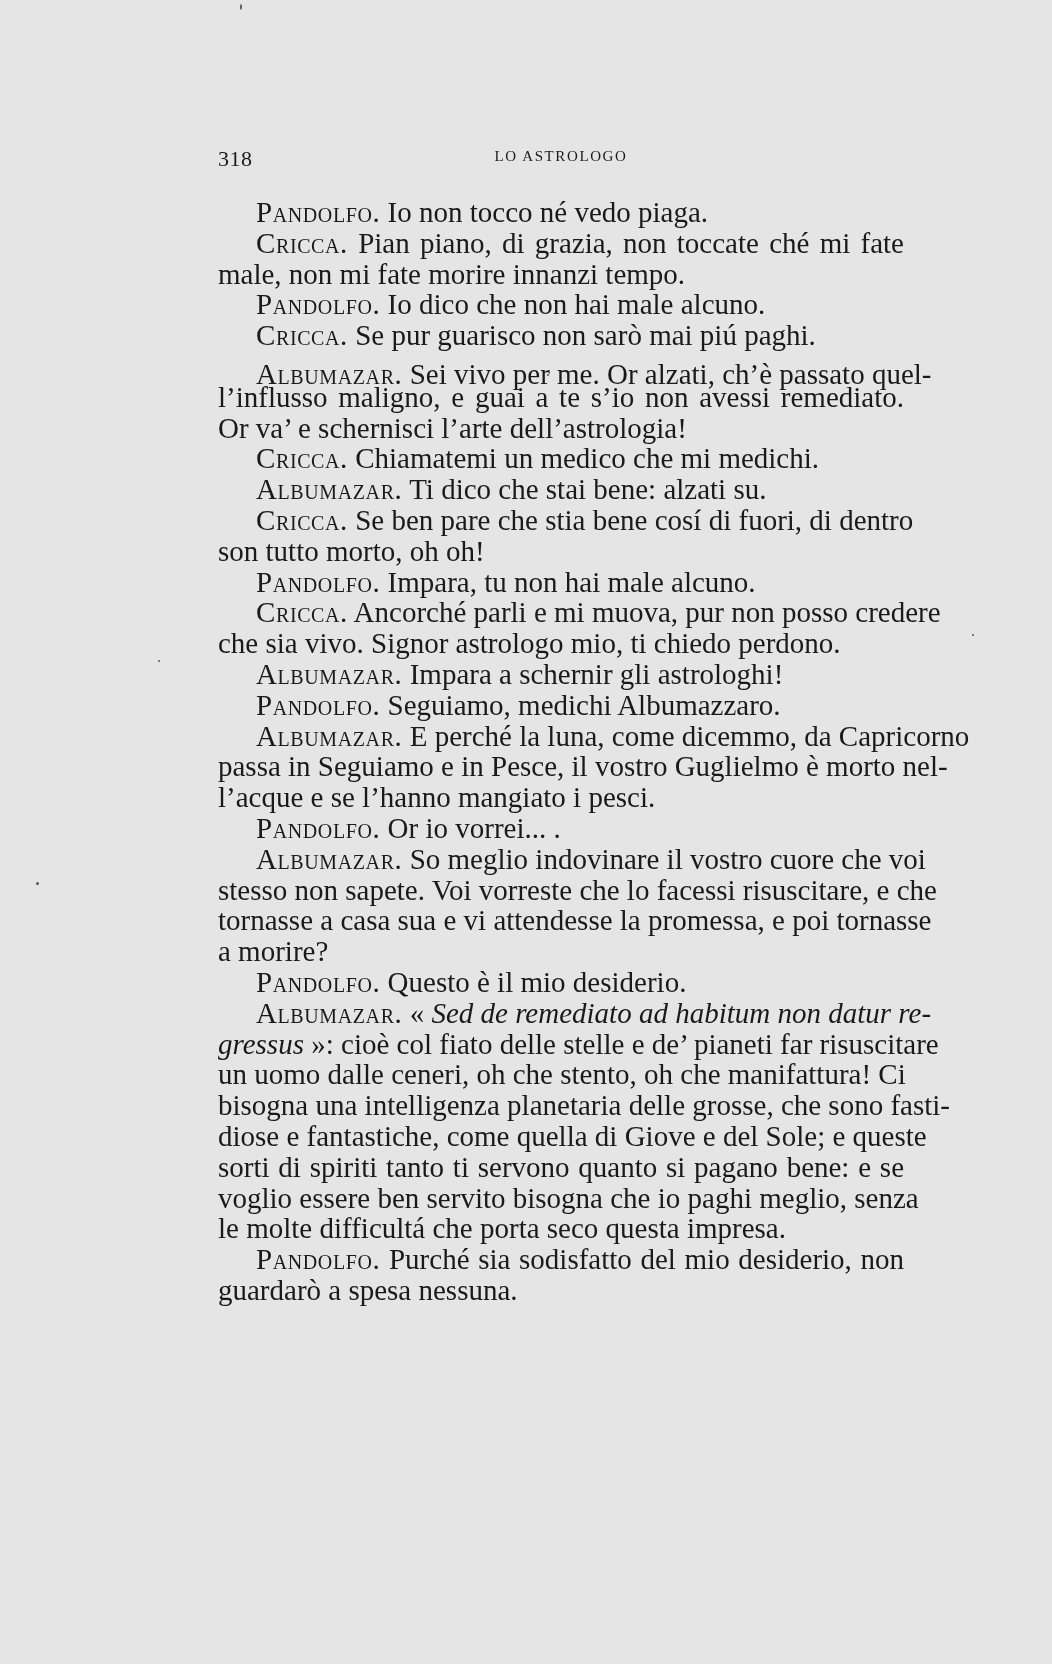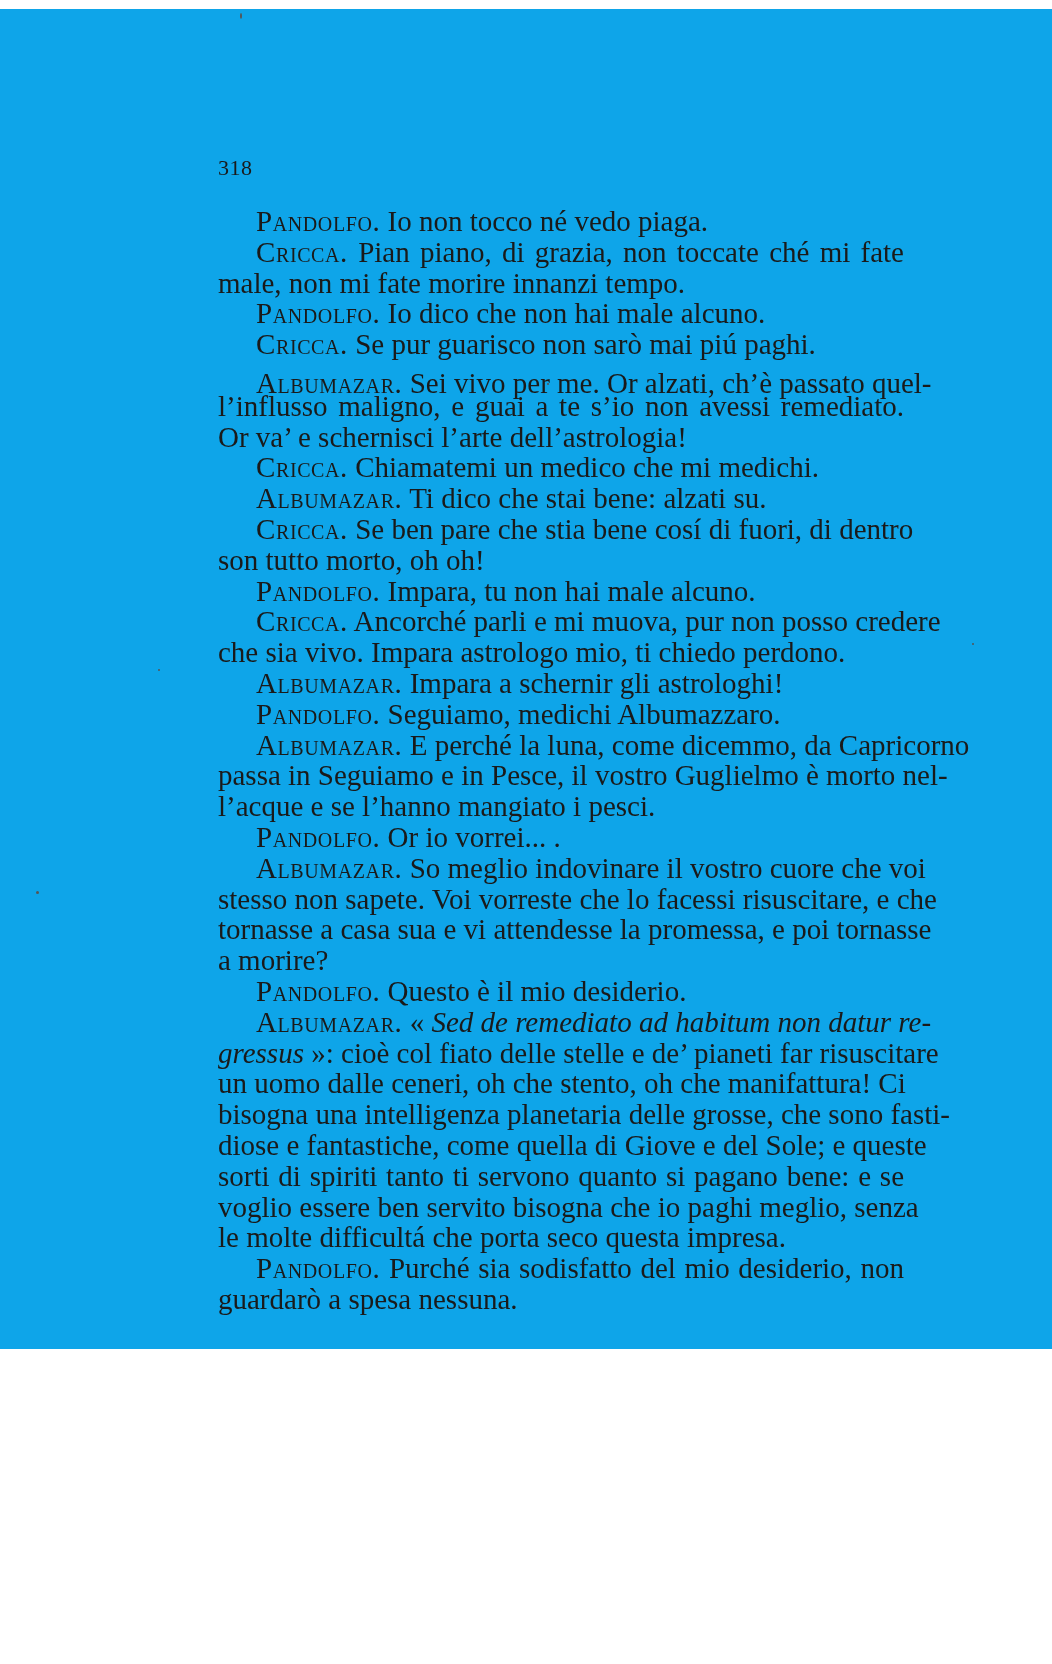--- a/index.html
+++ b/index.html
@@ -1,21 +1,20 @@
 <!DOCTYPE html>
 <html><head>
   <meta charset="utf-8">
   <style>
     html, body { margin: 0; padding: 0; background: #ffffff; }
     body { width: 1052px; height: 1664px; position: relative; overflow: hidden; }
     .page {
-      position: absolute; left: 0; top: 0; width: 1052px; height: 1340px;
-      background: #0ea5e9; color: #1a1a1a;
+      position: absolute; left: 0; top: 0; width: 1052px; height: 1664px;
+      background: #e5e5e5; color: #1a1a1a;
       font-family: "Liberation Serif", "DejaVu Serif", serif;
-      margin-top: 9px;
     }
     .running-head { position: absolute; top: 146px; left: 218px; width: 686px; height: 24px; }
     .page-number { position: absolute; left: 0; top: 0; font-size: 22px; letter-spacing: 0.5px; }
     .running-title {
       position: absolute; left: 0; right: 0; top: 2px; text-align: center;
       font-size: 15px; letter-spacing: 1.6px; text-transform: uppercase;
     }
     .text-block { position: absolute; left: 218px; top: 197px; width: 686px; }
     .line {
       position: absolute; left: 0; width: 686px; height: 30px;
@@ -27,38 +26,39 @@
     .speaker { font-variant: small-caps; letter-spacing: 0.6px; }
     .latin { font-style: italic; }
     .specks span { position: absolute; background: #555; border-radius: 50%; }
   </style>
 </head>
 <body>
 
 <div class="page">
   <div class="running-head">
     <span class="page-number">318</span>
+    <span class="running-title">LO ASTROLOGO</span>
   </div>
 
   <div class="text-block" id="text-block">
       <div class="line indent last" style="top: 0px;"><span class="speaker">Pandolfo.</span><span> Io non tocco né vedo piaga.</span></div>
       <div class="line indent" style="top: 30.8px;"><span class="speaker">Cricca.</span><span> Pian piano, di grazia, non toccate ché mi fate</span></div>
       <div class="line last" style="top: 61.6px;"><span>male, non mi fate morire innanzi tempo.</span></div>
       <div class="line indent last" style="top: 92.4px;"><span class="speaker">Pandolfo.</span><span> Io dico che non hai male alcuno.</span></div>
       <div class="line indent last" style="top: 123.2px;"><span class="speaker">Cricca.</span><span> Se pur guarisco non sarò mai piú paghi.</span></div>
       <div class="line indent" style="top: 162px;"><span class="speaker">Albumazar.</span><span> Sei vivo per me. Or alzati, ch’è passato quel-</span></div>
       <div class="line" style="top: 184.8px;"><span>l’influsso maligno, e guai a te s’io non avessi remediato.</span></div>
       <div class="line last" style="top: 215.6px;"><span>Or va’ e schernisci l’arte dell’astrologia!</span></div>
       <div class="line indent last" style="top: 246.4px;"><span class="speaker">Cricca.</span><span> Chiamatemi un medico che mi medichi.</span></div>
       <div class="line indent last" style="top: 277.2px;"><span class="speaker">Albumazar.</span><span> Ti dico che stai bene: alzati su.</span></div>
       <div class="line indent" style="top: 308px;"><span class="speaker">Cricca.</span><span> Se ben pare che stia bene cosí di fuori, di dentro</span></div>
       <div class="line last" style="top: 338.8px;"><span>son tutto morto, oh oh!</span></div>
       <div class="line indent last" style="top: 369.6px;"><span class="speaker">Pandolfo.</span><span> Impara, tu non hai male alcuno.</span></div>
       <div class="line indent" style="top: 400.4px;"><span class="speaker">Cricca.</span><span> Ancorché parli e mi muova, pur non posso credere</span></div>
-      <div class="line last" style="top: 431.2px;"><span>che sia vivo. Impara astrologo mio, ti chiedo perdono.</span></div>
+      <div class="line last" style="top: 431.2px;"><span>che sia vivo. Signor astrologo mio, ti chiedo perdono.</span></div>
       <div class="line indent last" style="top: 462px;"><span class="speaker">Albumazar.</span><span> Impara a schernir gli astrologhi!</span></div>
       <div class="line indent last" style="top: 492.8px;"><span class="speaker">Pandolfo.</span><span> Seguiamo, medichi Albumazzaro.</span></div>
       <div class="line indent" style="top: 523.6px;"><span class="speaker">Albumazar.</span><span> E perché la luna, come dicemmo, da Capricorno</span></div>
       <div class="line" style="top: 554.4px;"><span>passa in Seguiamo e in Pesce, il vostro Guglielmo è morto nel-</span></div>
       <div class="line last" style="top: 585.2px;"><span>l’acque e se l’hanno mangiato i pesci.</span></div>
       <div class="line indent last" style="top: 616px;"><span class="speaker">Pandolfo.</span><span> Or io vorrei... .</span></div>
       <div class="line indent" style="top: 646.8px;"><span class="speaker">Albumazar.</span><span> So meglio indovinare il vostro cuore che voi</span></div>
       <div class="line" style="top: 677.6px;"><span>stesso non sapete. Voi vorreste che lo facessi risuscitare, e che</span></div>
       <div class="line" style="top: 708.4px;"><span>tornasse a casa sua e vi attendesse la promessa, e poi tornasse</span></div>
       <div class="line last" style="top: 739.2px;"><span>a morire?</span></div>

